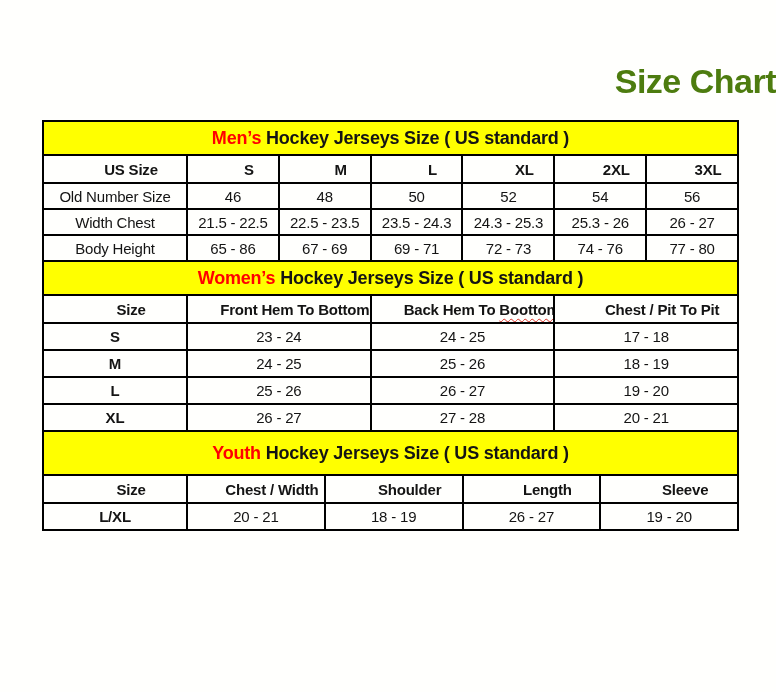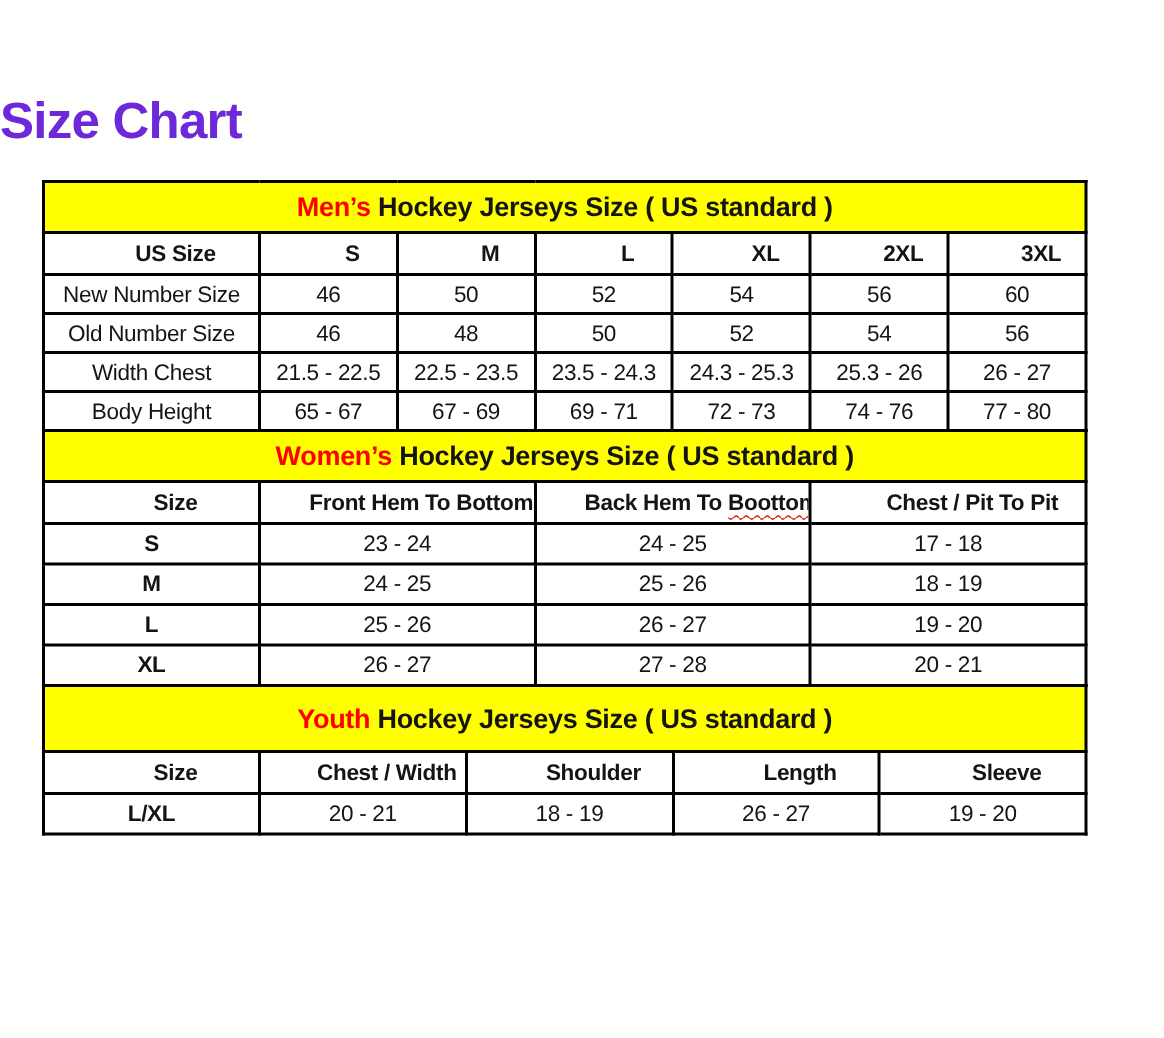--- a/index.html
+++ b/index.html
@@ -10,29 +10,29 @@
   }
   .page {
     position: relative;
     width: 776px; height: 692px;
     background: #fffffd;
     overflow: hidden;
   }
   .page-title {
     position: absolute;
     top: 62px; left: 0; width: 776px;
-    text-align: left;
+    text-align: right;
     font-size: 34px;
     font-weight: bold;
-    color: #6d28d9;
+    color: #4d7c0f;
     letter-spacing: -0.5px;
   }
   .tables-wrap {
     position: absolute;
-    left: 28px; top: 120px;
+    left: 42px; top: 120px;
     width: 697px;
   }
   table.size-table {
     width: 100%;
     border-collapse: collapse;
     table-layout: fixed;
     margin-top: -2px;
   }
   table.size-table:first-child { margin-top: 0; }
   .size-table td, .size-table th {
@@ -99,49 +99,40 @@
           <tr>
             <th class="col-h">US Size</th>
             <th class="col-h">S</th>
             <th class="col-h">M</th>
             <th class="col-h">L</th>
             <th class="col-h">XL</th>
             <th class="col-h">2XL</th>
             <th class="col-h">3XL</th>
           </tr>
           <tr>
-            <td class="row-label">New Number Size</td>
-            <td class="val">46</td>
-            <td class="val">50</td>
-            <td class="val">52</td>
-            <td class="val">54</td>
-            <td class="val">56</td>
-            <td class="val">60</td>
-          </tr>
-          <tr>
             <td class="row-label">Old Number Size</td>
             <td class="val">46</td>
             <td class="val">48</td>
             <td class="val">50</td>
             <td class="val">52</td>
             <td class="val">54</td>
             <td class="val">56</td>
           </tr>
           <tr>
             <td class="row-label">Width Chest</td>
             <td class="val">21.5 - 22.5</td>
             <td class="val">22.5 - 23.5</td>
             <td class="val">23.5 - 24.3</td>
             <td class="val">24.3 - 25.3</td>
             <td class="val">25.3 - 26</td>
             <td class="val">26 - 27</td>
           </tr>
           <tr>
             <td class="row-label">Body Height</td>
-            <td class="val">65 - 67</td>
+            <td class="val">65 - 86</td>
             <td class="val">67 - 69</td>
             <td class="val">69 - 71</td>
             <td class="val">72 - 73</td>
             <td class="val">74 - 76</td>
             <td class="val">77 - 80</td>
           </tr>
         </tbody>
       </table>
       <table class="size-table t-womens">
         <colgroup>

